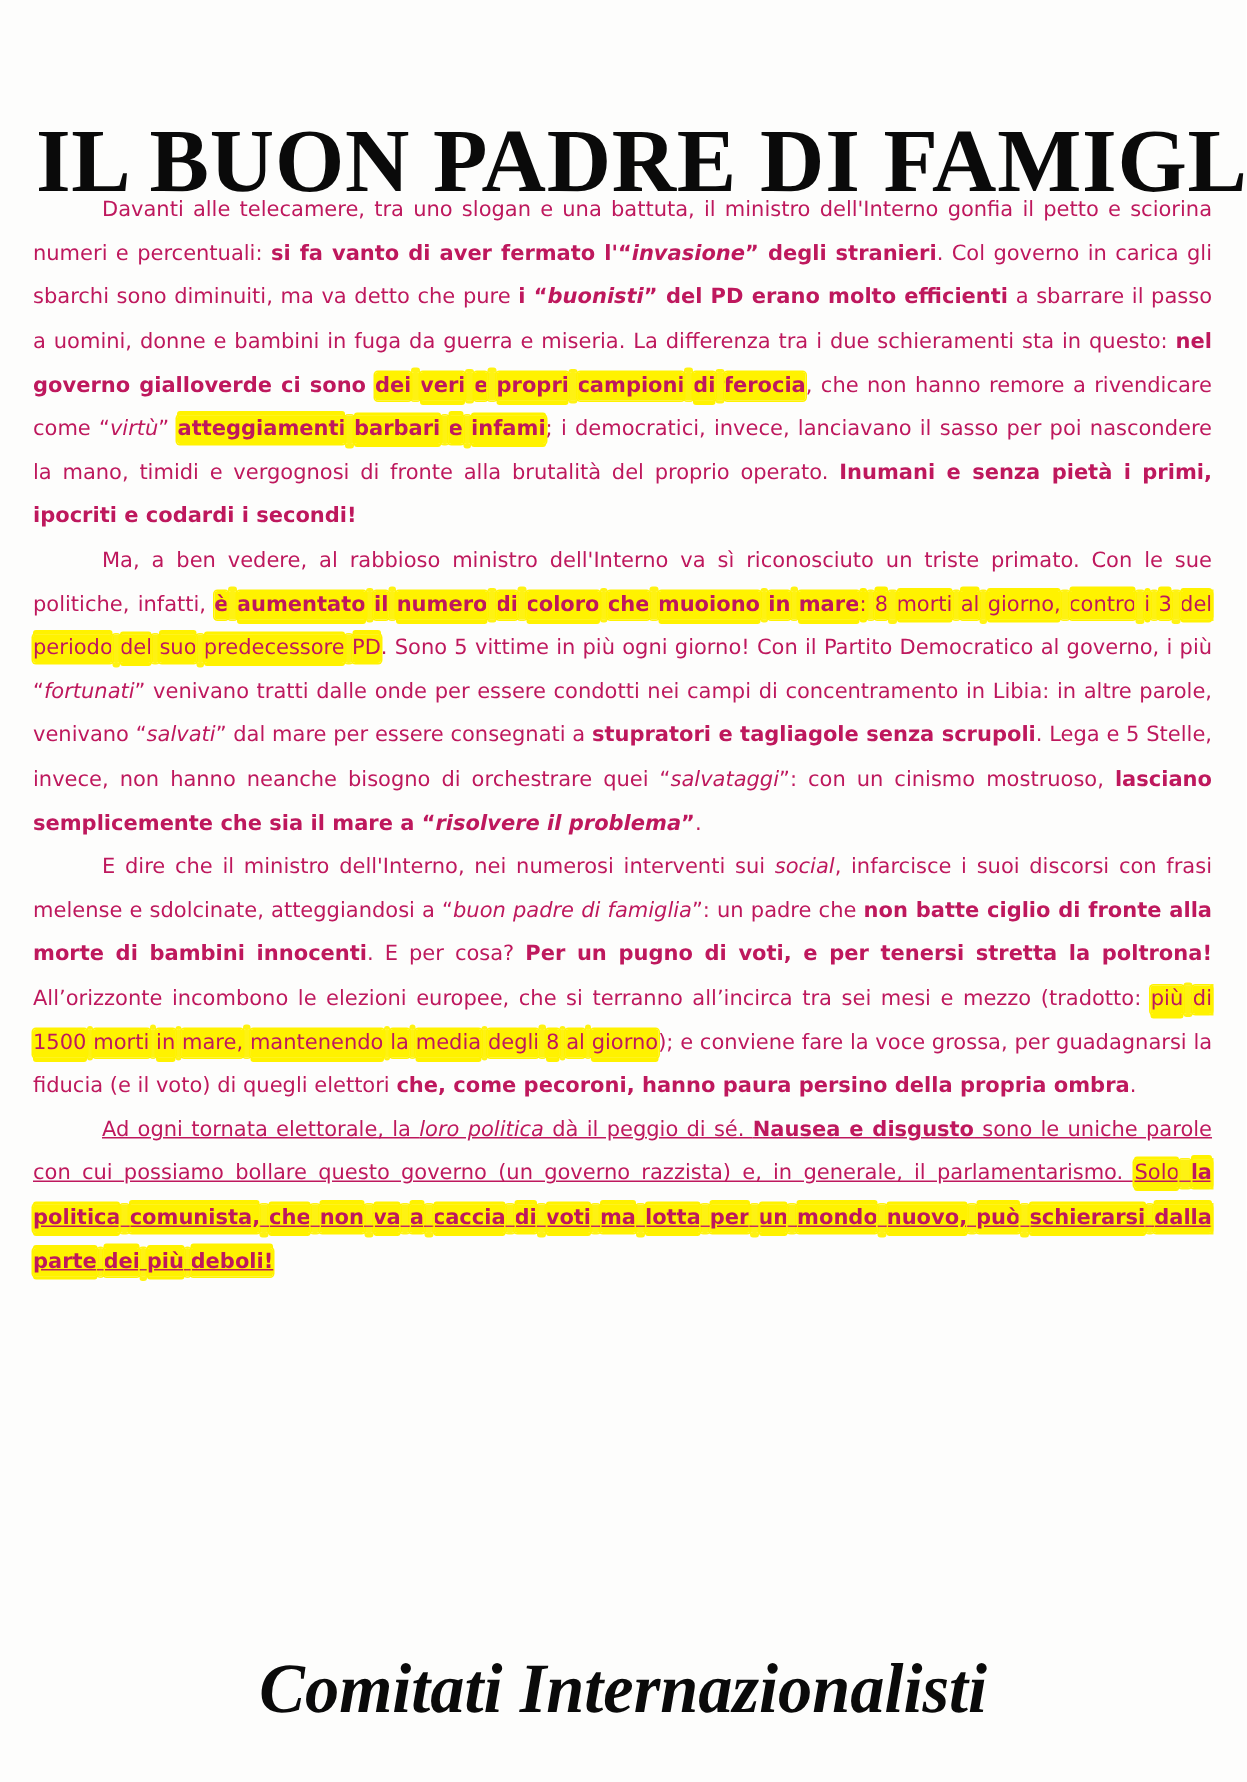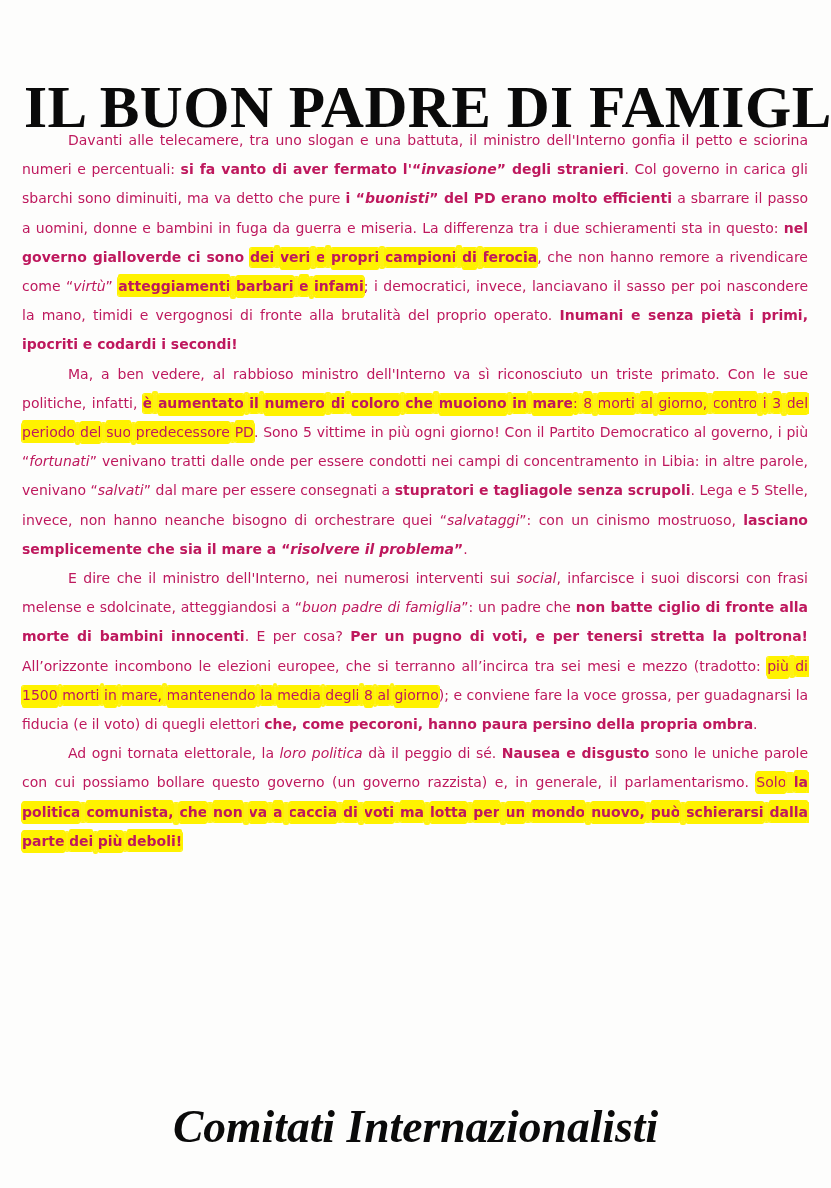--- a/index.html
+++ b/index.html
@@ -55,21 +55,21 @@
     text-align: justify;
     text-justify: inter-word;
     color: #be185d;
     -webkit-font-smoothing: antialiased;
   }
   .body-col p {
     margin: 0;
     text-indent: 46px;
     text-align: justify;
   }
-  .body-col p:last-child { text-align: justify; }
+  .body-col p:last-child { text-align: justify; text-decoration: underline; }
 
   b, strong { font-weight: bold; }
   i, em { font-style: italic; }
 
   
   .hl {
     background-color: #fff200;
     box-shadow: 0 0 0 1px #fff200;
     border-radius: 2px;
     padding: 1px 0 2px 0;

